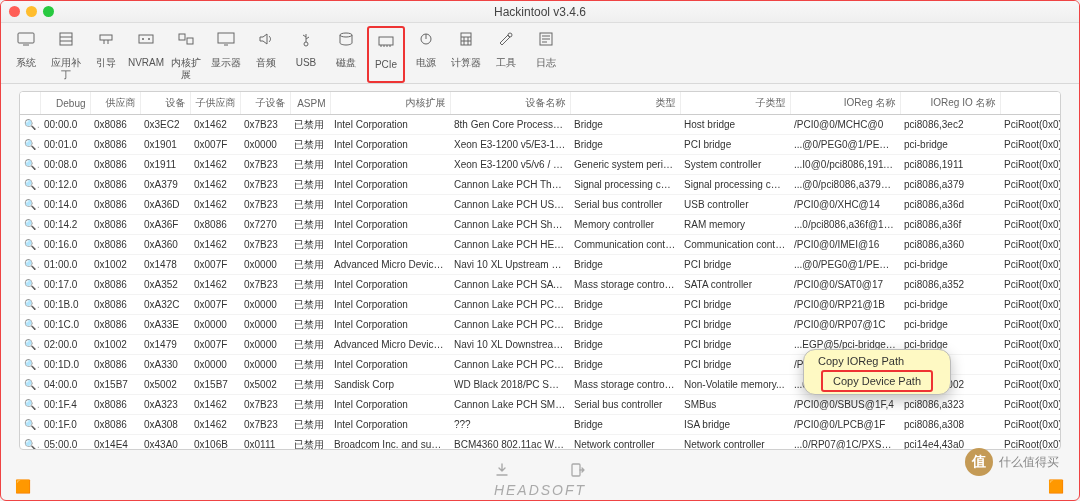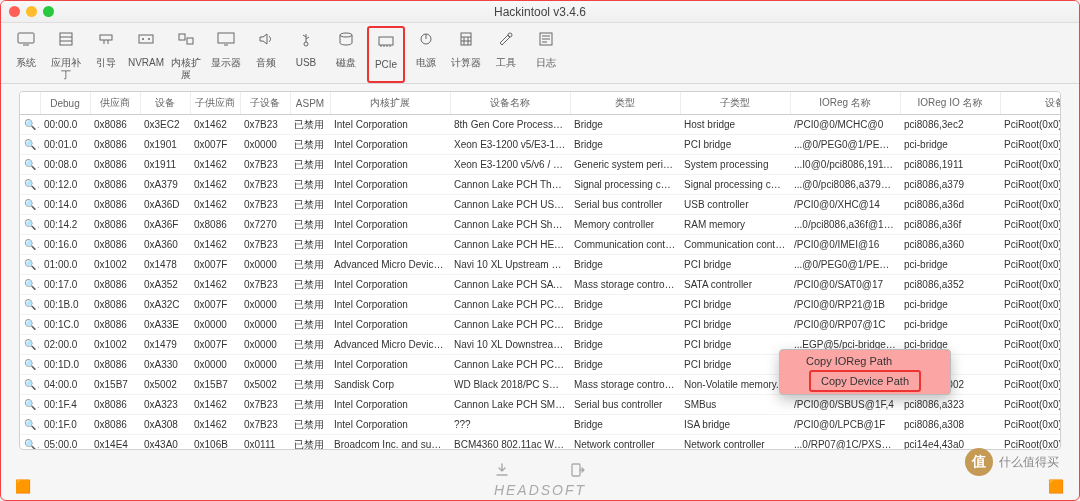--- a/index.html
+++ b/index.html
@@ -15,25 +15,25 @@
   .tbtn { display:flex; flex-direction:column; align-items:center; width:38px; padding:4px 2px 2px; border-radius:3px; cursor:pointer; }
   .tbtn.active { border:2px solid #e33; }
   .tbtn .ticon { width:22px; height:18px; display:flex; align-items:center; justify-content:center; }
   .tbtn .tlabel { font-size:10px; text-align:center; color:#555; margin-top:9px; line-height:12px; }
 
   .badge-row { display:flex; justify-content:center; padding:12px 0 8px; }
   .badge { font-size:11px; background:#fff; border:1px solid #bbb; border-radius:4px; padding:3px 10px; color:#666; box-shadow:0 1px 1px rgba(0,0,0,0.08); }
 
   .table-wrap { position:absolute; left:18px; right:18px; top:90px; bottom:50px; background:#fff; border:1px solid #d0d0d0; border-radius:4px; overflow:hidden; }
   table { border-collapse:collapse; width:100%; table-layout:fixed; font-size:10px; }
-  thead th { position:sticky; top:0; background:#fff; border-bottom:1px solid #ccc; text-align:center; padding:4px 4px; font-weight:400; color:#666; white-space:nowrap; overflow:hidden; text-overflow:ellipsis; border-right:1px solid #eee; }
+  thead th { position:sticky; top:0; background:#fff; border-bottom:1px solid #ccc; text-align:right; padding:4px 4px; font-weight:400; color:#666; white-space:nowrap; overflow:hidden; text-overflow:ellipsis; border-right:1px solid #eee; }
   tbody td { padding:2.5px 4px; white-space:nowrap; overflow:hidden; text-overflow:ellipsis; border-bottom:1px solid #f3f3f3; }
   .mag { width:12px; text-align:center; color:#aaa; }
 
-  .ctx { position:absolute; right:128px; top:348px; background:#fca5a5; border:1px solid #bbb; border-radius:4px; box-shadow:0 5px 14px rgba(0,0,0,0.25); z-index:30; min-width:128px; padding:2px 16px; }
+  .ctx { position:absolute; right:128px; top:348px; background:#fef9c3; border:1px solid #bbb; border-radius:12px; box-shadow:0 5px 14px rgba(0,0,0,0.25); z-index:30; min-width:128px; padding:2px 4px; }
   .ctx-item { padding:3px 10px; font-size:11px; cursor:pointer; }
   .ctx-item.hl { border:2px solid #e33; border-radius:3px; margin:0 13px; }
 
   .actionbar { position:absolute; left:0; right:0; bottom:22px; display:flex; justify-content:center; gap:60px; color:#999; }
   .footer { position:absolute; left:0; right:0; bottom:0; height:20px; display:flex; align-items:center; justify-content:center; color:#aaa; font-style:italic; letter-spacing:2px; font-size:14px; }
   .corner-emoji { position:absolute; bottom:6px; font-size:13px; }
   .corner-emoji.l{left:14px;} .corner-emoji.r{right:14px;}
 
   .watermark { position:absolute; right:20px; bottom:24px; display:flex; align-items:center; gap:6px; z-index:40; }
   .wm-badge { width:28px; height:28px; border-radius:50%; background:#c49a55; color:#fff; display:flex; align-items:center; justify-content:center; font-weight:700; font-size:14px; }
@@ -262,21 +262,21 @@
             <td class="mag">🔍</td>
             <td>00:08.0</td>
             <td>0x8086</td>
             <td>0x1911</td>
             <td>0x1462</td>
             <td>0x7B23</td>
             <td>已禁用</td>
             <td>Intel Corporation</td>
             <td>Xeon E3-1200 v5/v6 / E3-1...</td>
             <td>Generic system periph...</td>
-            <td>System processing</td>
+            <td>System controller</td>
             <td>...I0@0/pci8086,1911@8</td>
             <td>pci8086,1911</td>
             <td>PciRoot(0x0)/Pci(0x8,...</td>
           </tr>
           <tr>
             <td class="mag">🔍</td>
             <td>00:12.0</td>
             <td>0x8086</td>
             <td>0xA379</td>
             <td>0x1462</td>

